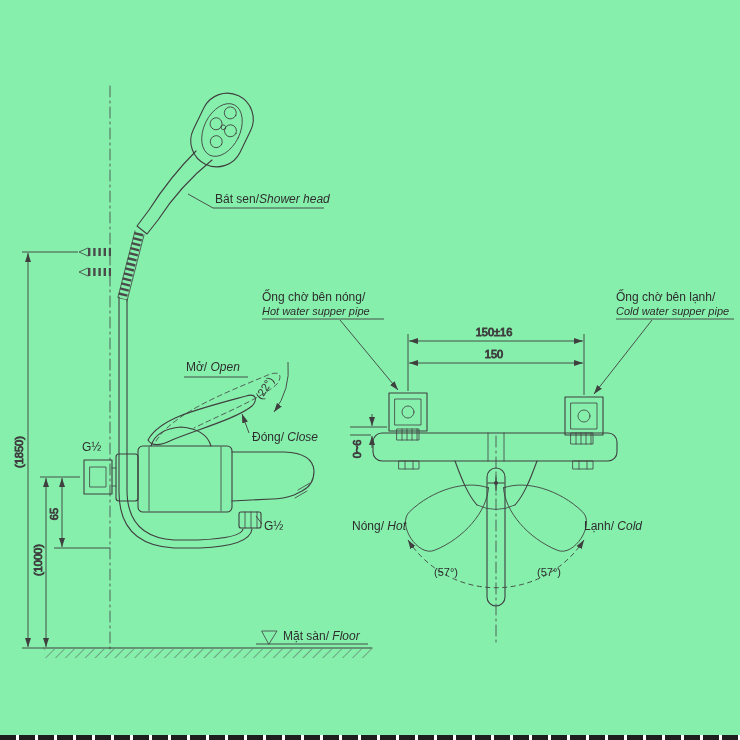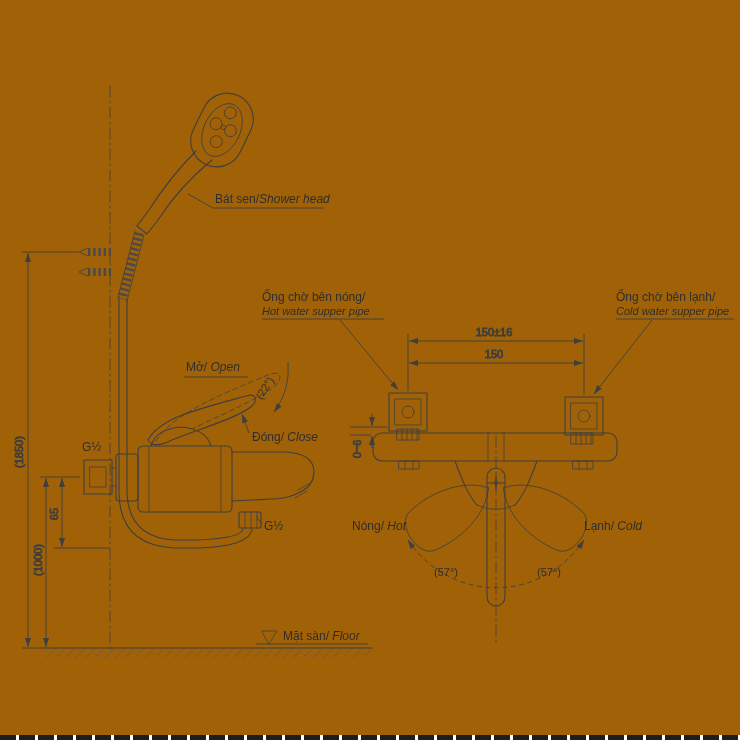--- a/index.html
+++ b/index.html
@@ -1,16 +1,16 @@
 <!DOCTYPE html>
 <html><head>
 <meta charset="utf-8">
 <style>
   html,body{margin:0;padding:0;background:#ffffff;}
-  .page{position:relative;width:740px;height:740px;background:#a16207;overflow:hidden;
+  .page{position:relative;width:740px;height:740px;background:#86efac;overflow:hidden;
         font-family:"Liberation Sans",sans-serif;}
   svg text{font-family:"Liberation Sans",sans-serif;fill:#2e2e2e;font-size:12px;}
   .it{font-style:italic;}
   .sm{font-size:11px;}
   .ln{fill:none;stroke:#3f3f3f;stroke-width:1.1;stroke-linecap:round;stroke-linejoin:round;}
   .thin{stroke-width:0.8;}
   .dim{fill:none;stroke:#3f3f3f;stroke-width:0.9;}
   .dd{stroke-dasharray:11 4 2 4;}
   .dash{stroke-dasharray:5 3.5;}
   .rib{stroke:#4a4a4a;stroke-dasharray:2.4 2.8;}

